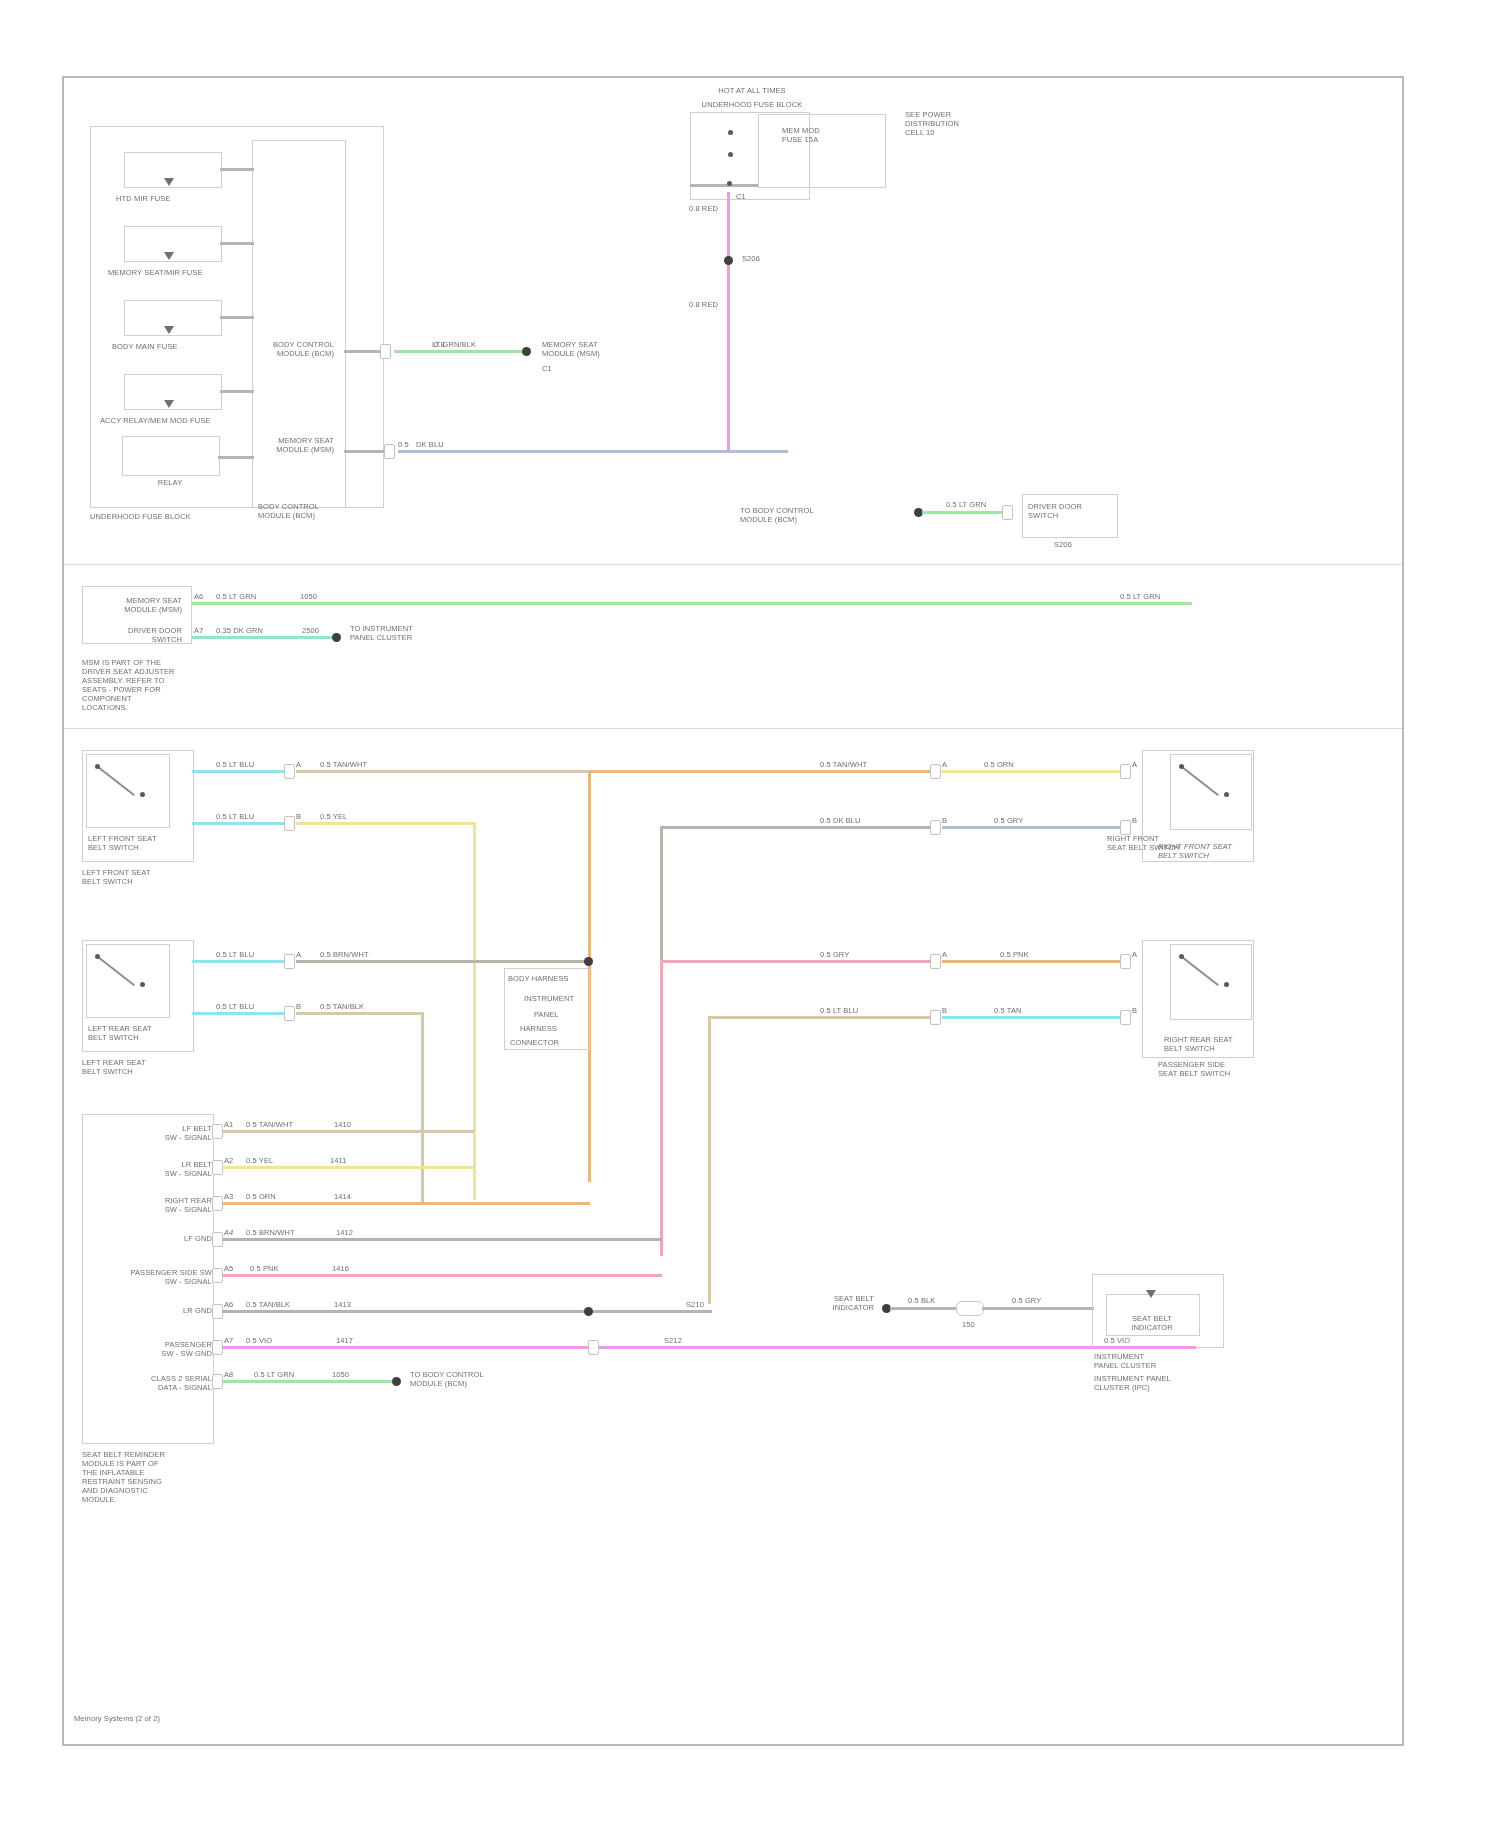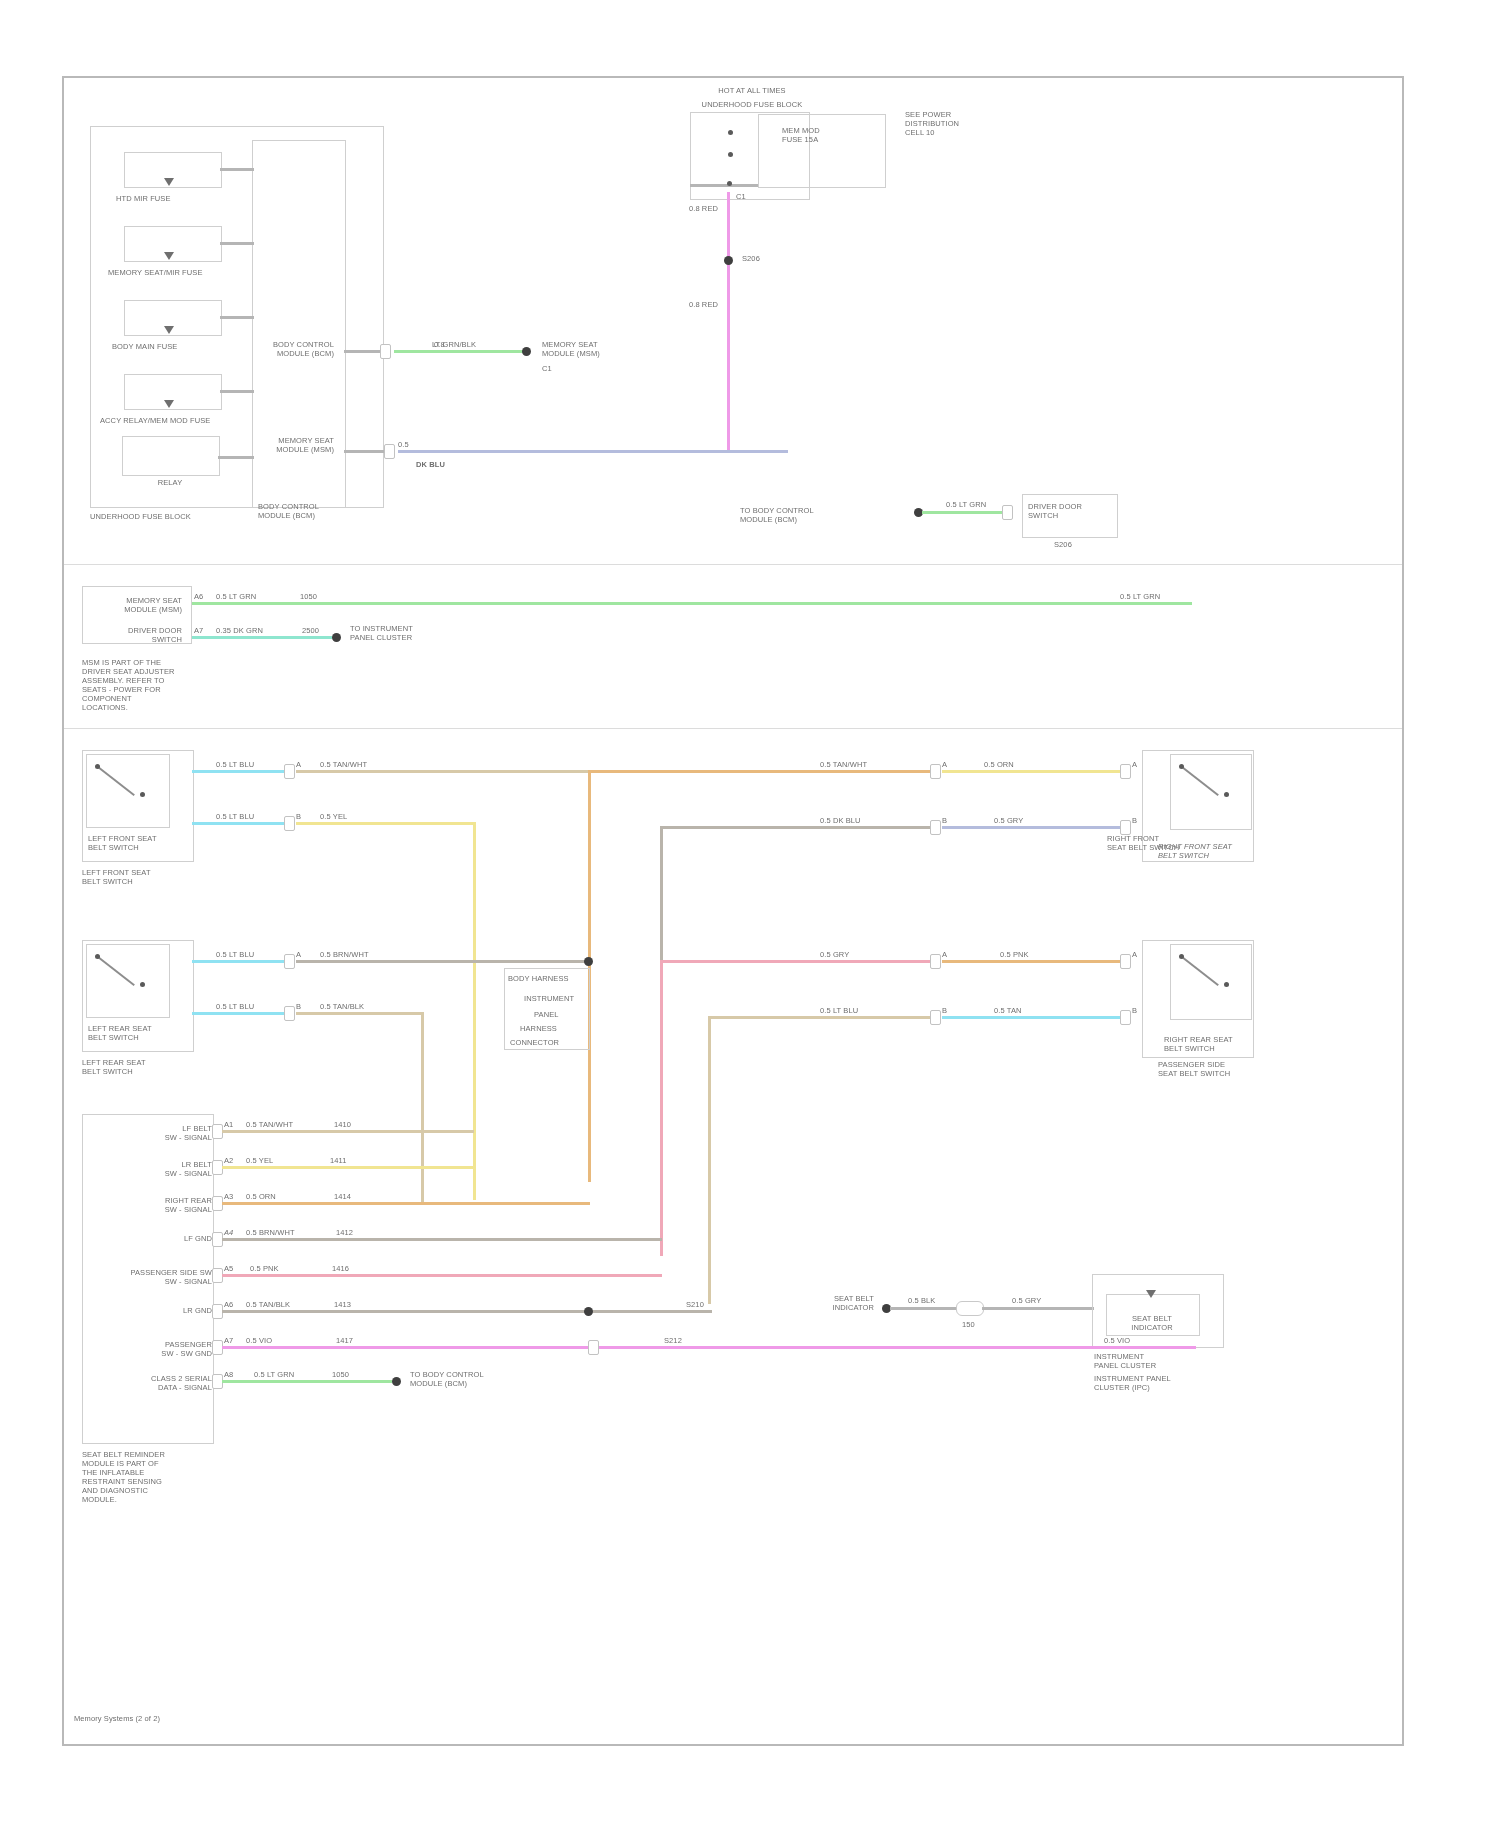--- a/index.html
+++ b/index.html
@@ -71,21 +71,21 @@
     <div class="lbl" style="left:478px;top:262px;width:96px;">MEMORY SEAT
 MODULE (MSM)</div>
     <div class="lbl" style="left:478px;top:286px;width:40px;">C1</div>
 
     <div class="lbl r" style="left:196px;top:358px;width:74px;">MEMORY SEAT
 MODULE (MSM)</div>
     <div class="wire h thin" style="left:280px;top:372px;width:40px;"></div>
     <div class="conn" style="left:320px;top:366px;"></div>
     <div class="lbl" style="left:334px;top:362px;width:20px;">0.5</div>
     <div class="wire h" style="left:334px;top:372px;width:390px;background:#b4bcdd;"></div>
-    <div class="lbl" style="left:352px;top:382px;width:80px;font-weight:bold;">DK BLU</div>
+    <div class="lbl" style="left:352px;top:362px;width:80px;">DK BLU</div>
 
     <div class="lbl c" style="left:608px;top:8px;width:160px;">HOT AT ALL TIMES</div>
     <div class="lbl c" style="left:600px;top:22px;width:176px;">UNDERHOOD FUSE BLOCK</div>
     <div class="box" style="left:626px;top:34px;width:118px;height:86px;"></div>
     <div class="box" style="left:694px;top:36px;width:126px;height:72px;"></div>
     <div class="lbl" style="left:718px;top:48px;width:90px;">MEM MOD
 FUSE 15A</div>
     <div class="lbl" style="left:793px;top:32px;width:110px;margin-left:48px;">SEE POWER
 DISTRIBUTION
 CELL 10</div>

